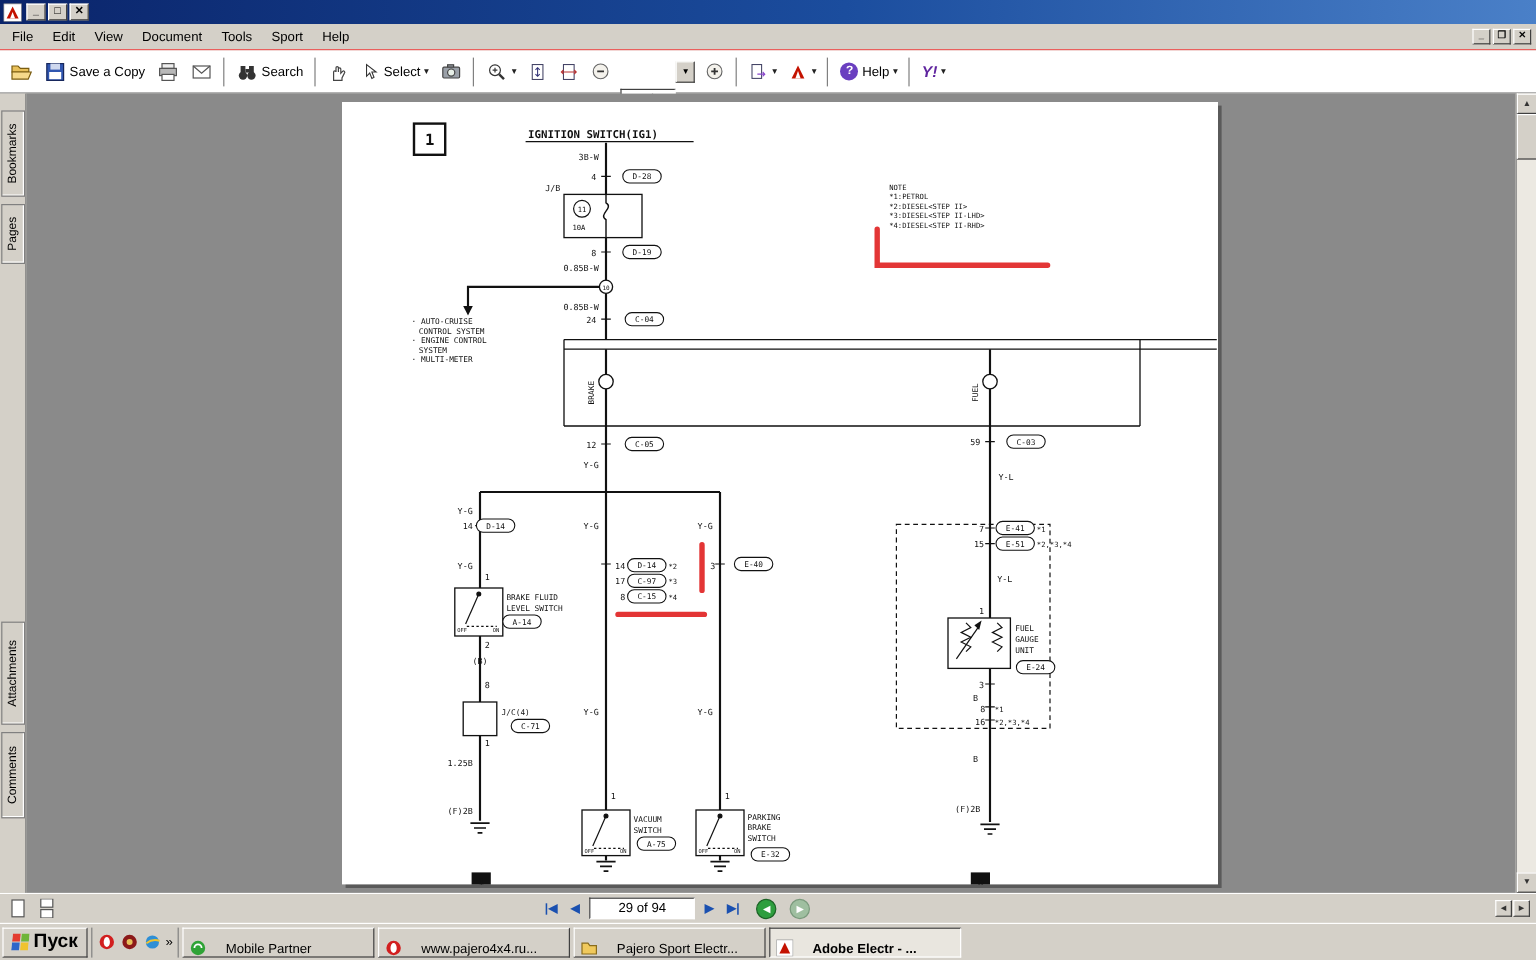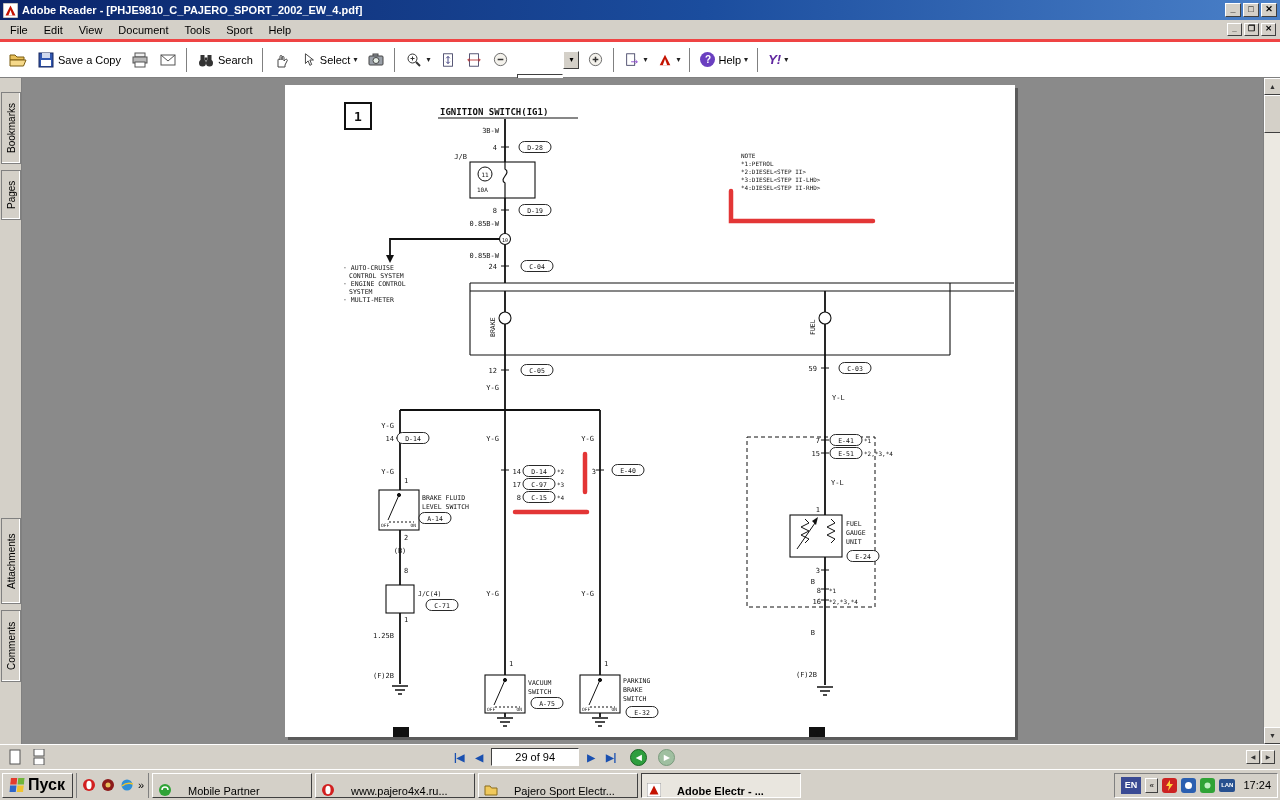--- a/index.html
+++ b/index.html
@@ -10,21 +10,21 @@
   
   .titlebar { height:20px; background:linear-gradient(90deg,#0a246a 0%,#1b4d9e 55%,#4a80c8 100%);
     display:flex; align-items:center; padding:0 3px; color:#fff; font-weight:bold; }
   .app-icon { width:15px; height:15px; margin-right:4px; display:inline-flex; }
   .title-text { flex:1; white-space:nowrap; overflow:hidden; }
   .winbtns { display:flex; gap:2px; }
   .winbtn { width:16px; height:14px; background:#d4d0c8; border:1px solid; border-color:#fff #404040 #404040 #fff;
     color:#000; font-size:9px; line-height:11px; text-align:center; font-weight:bold; cursor:default; }
 
   
-  .menubar { height:22px; background:#d4d0c8; display:flex; align-items:center; padding:0 2px; border-bottom:3px solid #ef4444; }
+  .menubar { height:22px; background:#d4d0c8; display:flex; align-items:center; padding:0 2px; border-bottom:1px solid #ef4444; }
   .menu-item { padding:3px 8px; cursor:default; }
   .mdi-btns { margin-left:auto; display:flex; gap:2px; padding-right:2px; }
   .mdi-btn { width:15px; height:13px; background:#d4d0c8; border:1px solid; border-color:#fff #404040 #404040 #fff;
     font-size:8px; line-height:10px; text-align:center; font-weight:bold; }
 
   
   .toolbar { height:36px; background:#ffffff; display:flex; align-items:center; padding:0 4px; border-bottom:1px solid #808080; }
   .tbtn { height:26px; display:flex; align-items:center; gap:3px; padding:2px 4px; border:1px solid transparent; cursor:default; }
   .tsep { width:2px; height:24px; border-left:1px solid #808080; border-right:1px solid #fff; margin:0 4px; }
   .darr { font-size:8px; color:#222; }
@@ -99,21 +99,20 @@
 <div class="screen">
 
   <div class="titlebar">
     <span class="app-icon">
       <svg width="15" height="15" viewBox="0 0 15 15">
           <rect x="0" y="0" width="15" height="15" fill="#fff" stroke="#888"></rect>
           <path d="M2.5,12.5 L7.5,2.5 L12.5,12.5 Z" fill="#c41200"></path>
           <path d="M7.5,7 L9.6,12.5 H5.4 Z" fill="#fff"></path>
         </svg>
     </span>
-    <span class="title-text">Adobe Reader - [PHJE9810_C_PAJERO_SPORT_2002_EW_4.pdf]</span>
     <span class="winbtns">
       <span class="winbtn">_</span>
       <span class="winbtn">□</span>
       <span class="winbtn">✕</span>
     </span>
   </div>
 
   <div class="menubar">
     <span class="menu-item">File</span>
     <span class="menu-item">Edit</span>
@@ -590,36 +589,15 @@
       <span class="taskbtn active">
         <span class="ticon">
             <svg width="14" height="14" viewBox="0 0 14 14">
               <rect x="0" y="0" width="14" height="14" fill="#fff" stroke="#999"></rect>
               <path d="M2.5,11.5 L7,2.5 L11.5,11.5 Z" fill="#c41200"></path>
             </svg>
           </span>
         <span>Adobe Electr - ...</span>
       </span>
     </span>
-    <span class="tray">
-      <span class="lang-box">EN</span>
-      <span class="collapse-btn">«</span>
-      <span class="trayicon" style="background:#c22;">
-        <svg width="9" height="11" viewBox="0 0 9 11">
-            <path d="M5,0 L1,6 h3 L3,11 L8,4 h-3 z" fill="#ffd23a"></path>
-          </svg>
-      </span>
-      <span class="trayicon" style="background:#2b5fb0;">
-        <svg width="9" height="9" viewBox="0 0 9 9">
-            <circle cx="4.5" cy="4.5" r="3.5" fill="#fff"></circle>
-          </svg>
-      </span>
-      <span class="trayicon" style="background:#2fa336;">
-        <svg width="9" height="9" viewBox="0 0 9 9">
-            <circle cx="4.5" cy="4.5" r="3" fill="#bff0c2"></circle>
-          </svg>
-      </span>
-      <span class="lan-box">LAN</span>
-      <span class="clock">17:24</span>
-    </span>
   </div>
 
 </div>
 
 </body></html>

